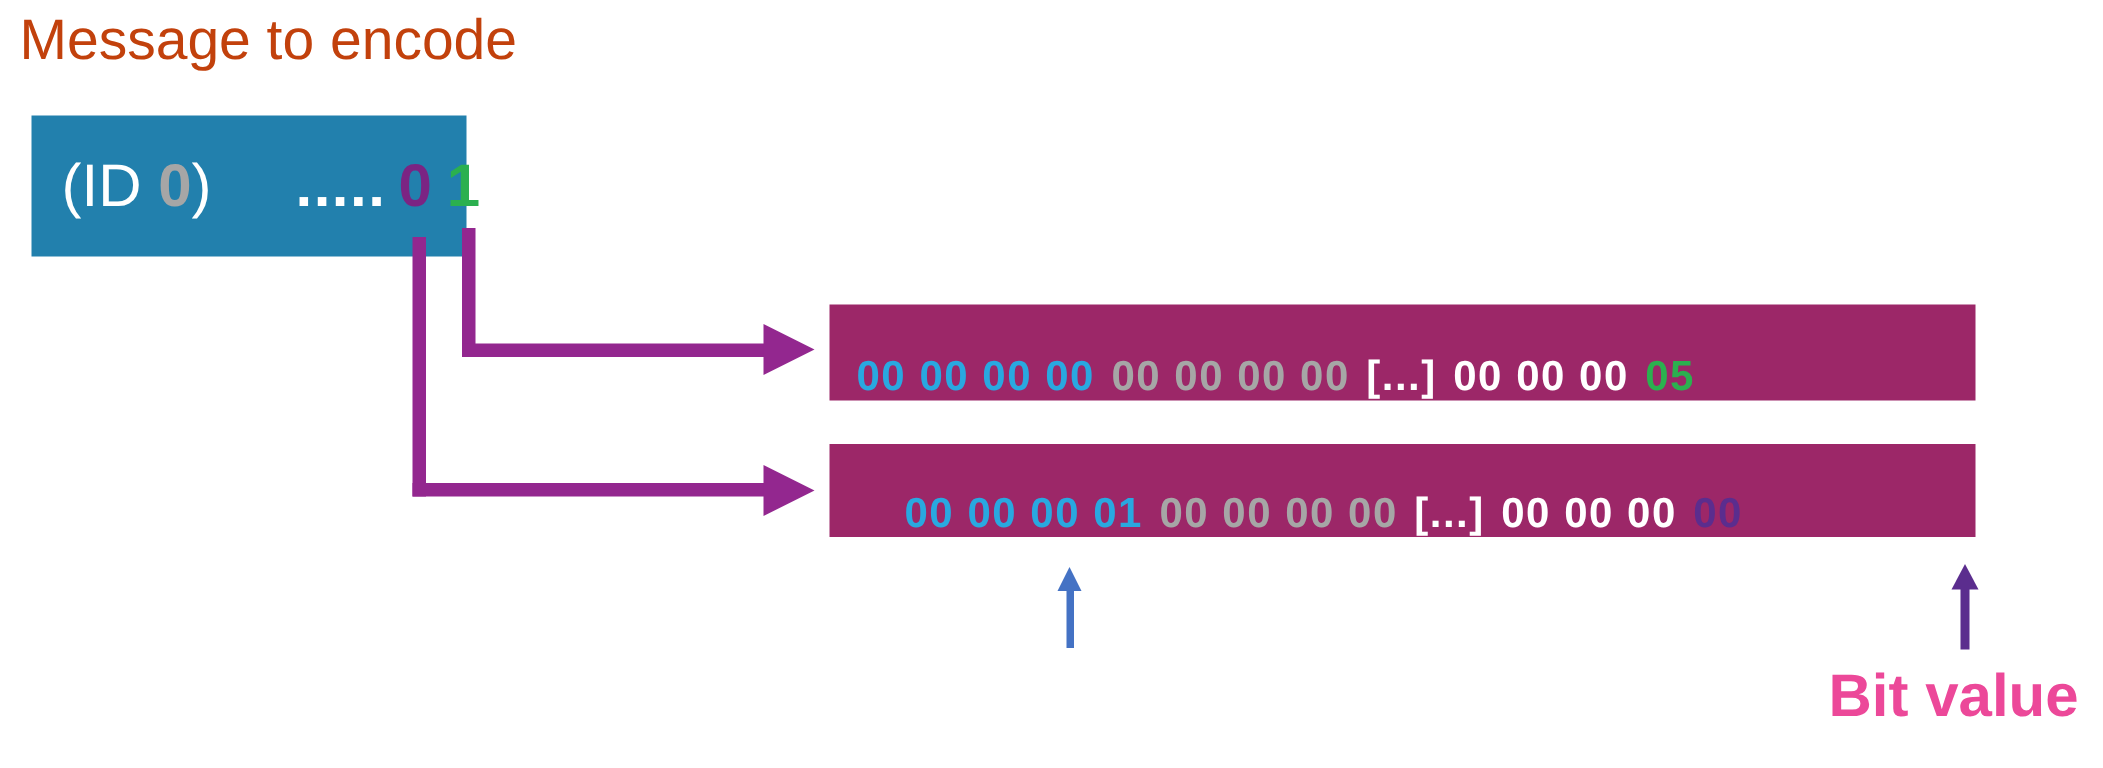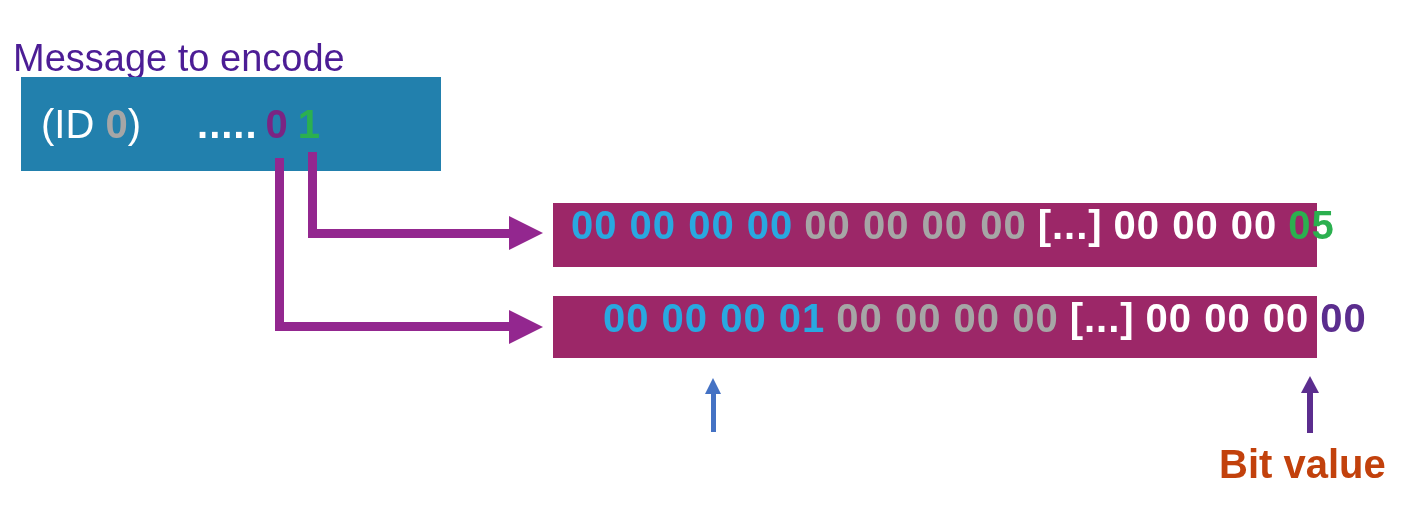--- a/index.html
+++ b/index.html
@@ -15,44 +15,44 @@
 
   .title {
     font-size: 38px;
     line-height: 1.15;
     white-space: nowrap;
   }
 
   
   .msg-box {
     left: 21px; top: 77px;
-    width: 420px; height: 94px;
+    width: 290px; height: 94px;
     display: flex;
     align-items: center;
     padding-left: 20px;
     box-sizing: border-box;
     font-size: 40px;
     color: #ffffff;
     white-space: pre;
   }
   .bold { font-weight: bold; }
   .msg-dots { margin-left: 56px; font-weight: bold; letter-spacing: 1px; }
   .msg-bit-left { margin-left: 8px; font-weight: bold; }
   .msg-bit-right { margin-left: 10px; font-weight: bold; }
 
   
   .bar {
     left: 553px;
     width: 764px;
     display: flex;
-    align-items: flex-start;
+    align-items: flex-end;
     gap: 11px;
     padding-left: 18px;
     box-sizing: border-box;
-    font-size: 40px;
+    font-size: 28px;
     font-weight: bold;
     letter-spacing: 1px;
     white-space: pre;
   }
   .bar-1 { top: 203px; height: 64px; }
   .bar-2 { top: 296px; height: 62px; }
 
   
   .seg { background: #93278f; }
   .elbow-v-top    { left: 308px; top: 152px; width: 9px;  height: 86px; }
@@ -85,21 +85,21 @@
     font-size: 40px;
     font-weight: bold;
     white-space: nowrap;
   }
 </style>
 </head>
 <body>
 
 <div class="canvas">
 
-  <div class="abs title" style="left: 13px; top: 6px; color: #4c1d95; margin-top: 31px;">Message to encode</div>
+  <div class="abs title" style="left: 13px; top: 6px; color: #c2410c;">Message to encode</div>
 
   <div class="abs msg-box" style="background-color: rgb(34, 128, 173);">
     <span>(ID </span><span class="bold" style="color: rgb(166, 166, 166);">0</span><span>)</span>
     <span class="msg-dots">.....</span>
     <span class="msg-bit-left" style="color: rgb(123, 36, 131);">0</span>
     <span class="msg-bit-right" style="color: rgb(43, 176, 79);">1</span>
   </div>
 
 
   <div class="abs seg elbow-v-top" style="background-color: rgb(147, 39, 143);"></div>
@@ -111,15 +111,15 @@
   <div class="abs head-right head-bottom-arrow" style="border-left-color: rgb(147, 39, 143);"></div>
 
   <div class="abs bar bar-1" style="background-color: rgb(156, 39, 104);"><span style="color: rgb(41, 168, 224);">00 00 00 00</span><span style="color: rgb(166, 166, 166);">00 00 00 00</span><span style="color: rgb(255, 255, 255);">[...]</span><span style="color: rgb(255, 255, 255);">00 00 00</span><span style="color: rgb(43, 176, 79);">05</span></div>
   <div class="abs bar bar-2" style="background-color: rgb(156, 39, 104);"><span style="color: rgb(41, 168, 224); margin-left: 32px;">00 00 00 01</span><span style="color: rgb(166, 166, 166);">00 00 00 00</span><span style="color: rgb(255, 255, 255);">[...]</span><span style="color: rgb(255, 255, 255);">00 00 00</span><span style="color: rgb(91, 45, 142);">00</span></div>
 
   <div class="abs up-head up-blue-head" style="border-bottom-color: rgb(68, 114, 196);"></div>
   <div class="abs up-shaft up-blue-shaft" style="background-color: rgb(68, 114, 196);"></div>
 
   <div class="abs up-head up-purple-head" style="border-bottom-color: rgb(91, 45, 142);"></div>
   <div class="abs up-shaft up-purple-shaft" style="background-color: rgb(91, 45, 142);"></div>
-  <div class="abs annot" style="left: 1219px; top: 442px; color: #c2410c;">Bit value</div>
+  <div class="abs annot" style="left: 1219px; top: 442px; color: #ec4899;">Bit value</div>
 
 </div>
 
 </body></html>

